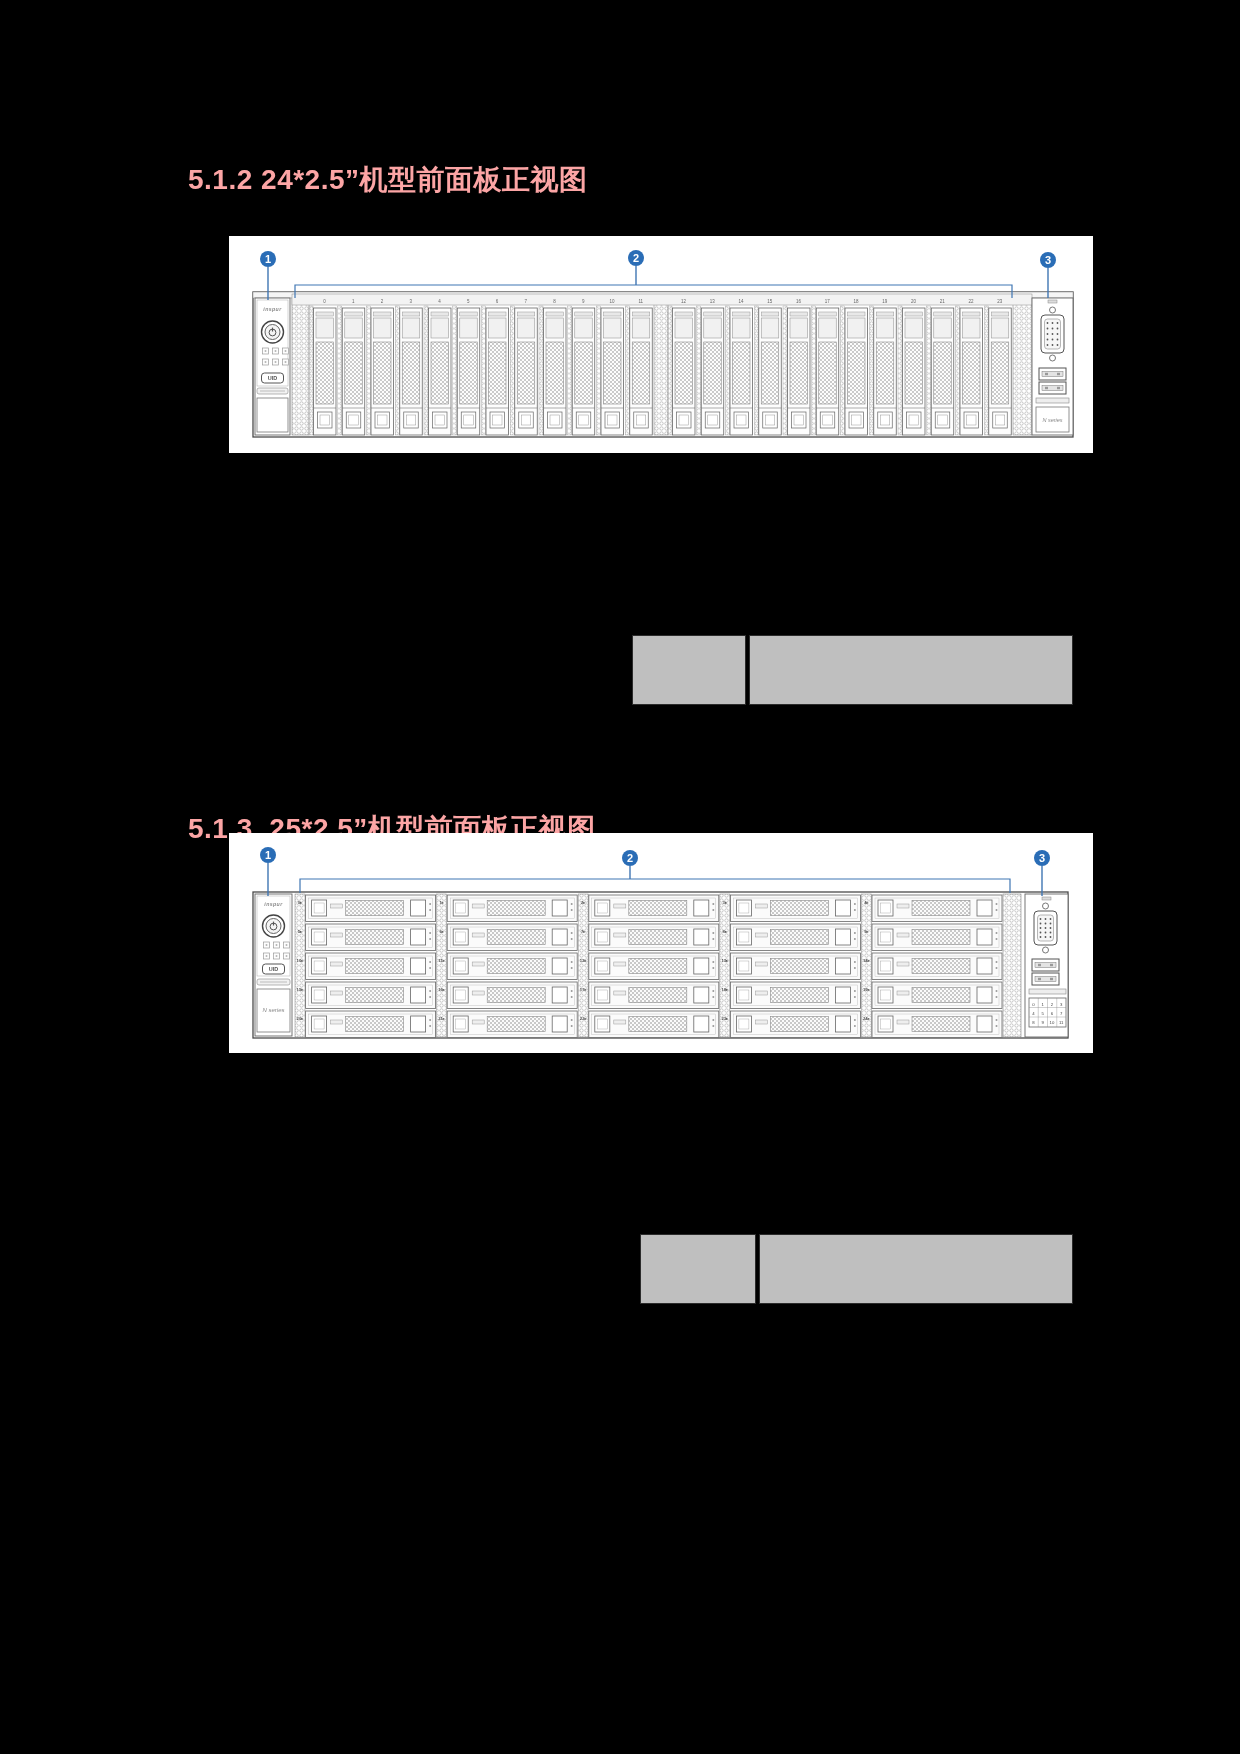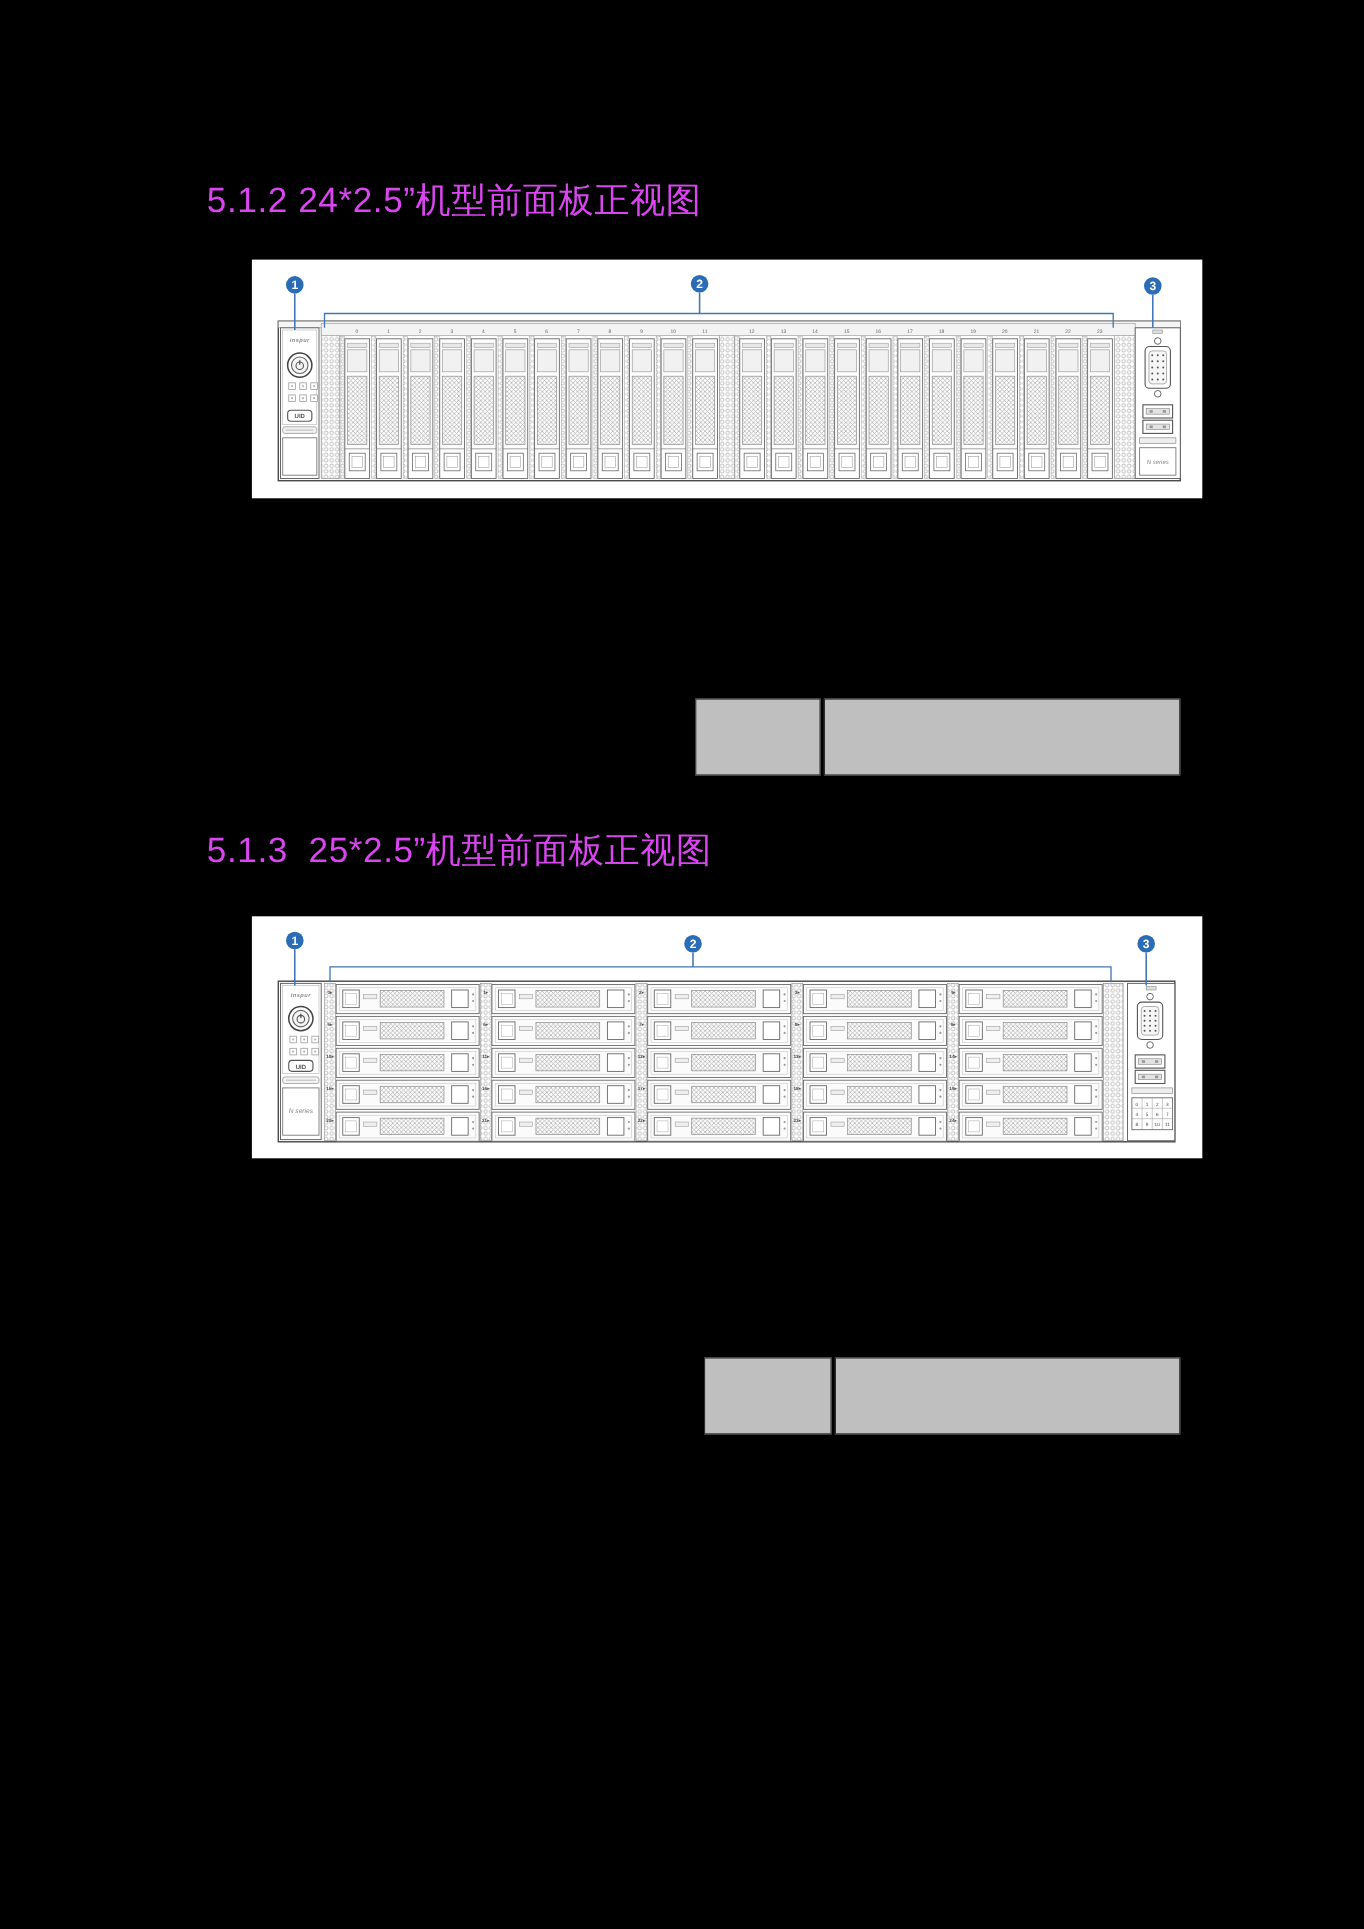--- a/index.html
+++ b/index.html
@@ -1,21 +1,21 @@
 <!DOCTYPE html>
 <html><head>
 <meta charset="utf-8">
 <style>
   html,body{margin:0;padding:0;}
   body{width:1240px;height:1754px;background:#000;position:relative;overflow:hidden;
        font-family:"Liberation Sans",sans-serif;}
-  .heading{position:absolute;left:188px;font-size:32px;font-weight:normal;color:#d946ef;
+  .heading{position:absolute;left:188px;font-size:28px;font-weight:bold;color:#fca5a5;
            white-space:pre;letter-spacing:0.5px;}
   #heading-1{top:161px;}
-  #heading-2{top:752px;}
+  #heading-2{top:810px;}
   .figure-panel{position:absolute;left:229px;width:864px;background:#fff;}
   #figure-1{top:236px;height:217px;}
   #figure-2{top:833px;height:220px;}
   .figure-panel svg{display:block;width:100%;height:100%;}
   .tbl{position:absolute;display:flex;gap:3px;background:#000;}
   #table-1{left:632px;top:635px;width:441px;height:70px;}
   #table-2{left:640px;top:1234px;width:433px;height:70px;}
   .tbl .cell{background:#bfbfbf;border:1px solid #2b2b2b;box-sizing:border-box;
              font-size:12px;color:#111;}
   #table-1 .c1{width:114px;}

